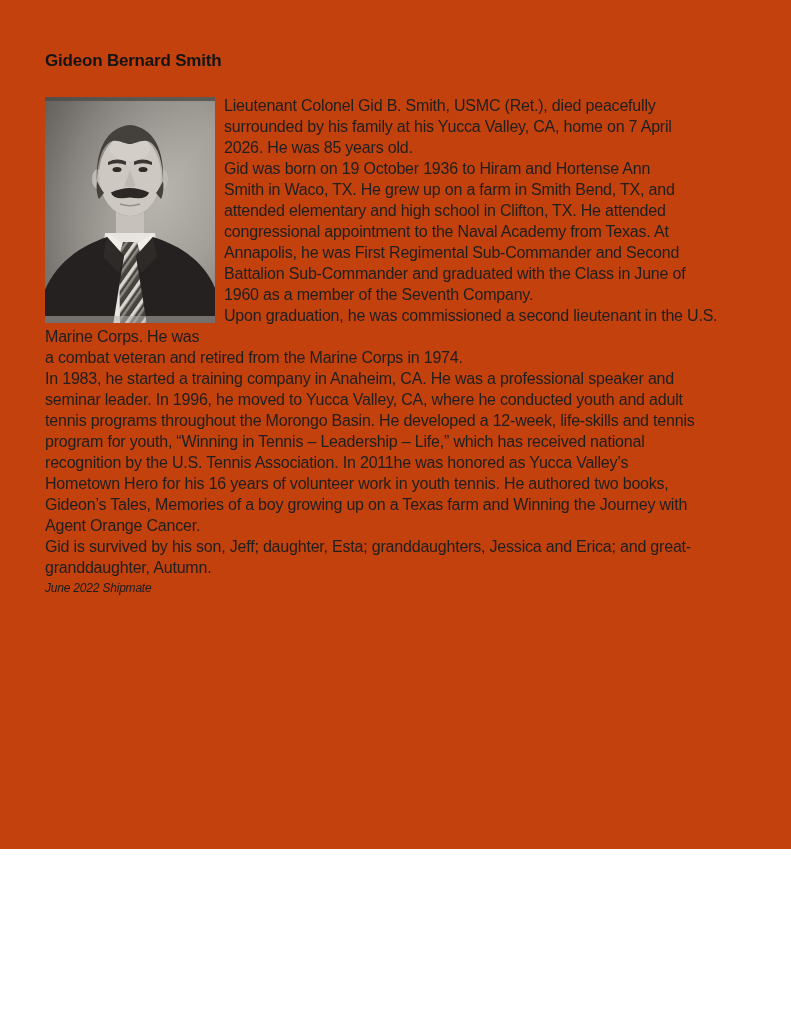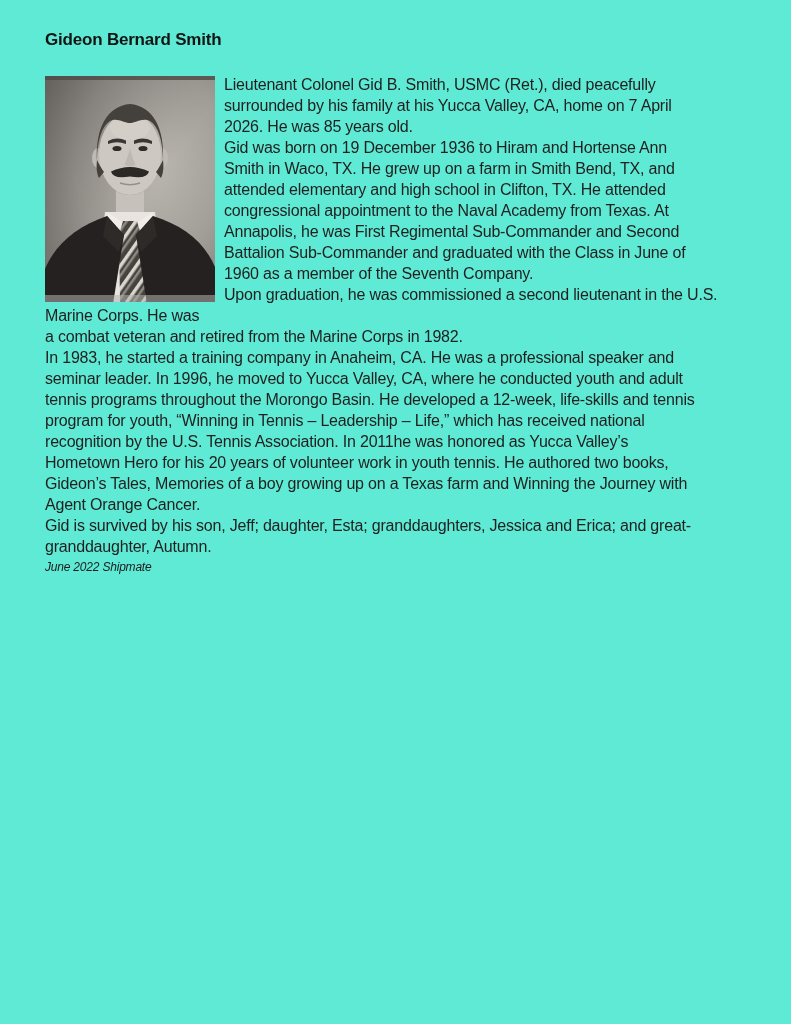--- a/index.html
+++ b/index.html
@@ -1,25 +1,25 @@
 <!DOCTYPE html>
 <html><head>
 <meta charset="utf-8">
 <style>
   html, body { margin: 0; padding: 0; background: #ffffff; }
   .page {
     position: relative;
     width: 791px;
-    height: 1024px;
-    background: #5eead4;
+    height: 849px;
+    background: #c2410c;
     font-family: "Liberation Sans", sans-serif;
     color: #1f1f1f;
     overflow: hidden;
     box-sizing: border-box;
-    padding: 29px 28px 0 45px;
+    padding: 50px 28px 0 45px;
   }
   .doc-title {
     font-size: 17px;
     line-height: 22px;
     font-weight: 700;
     letter-spacing: -0.2px;
     color: #141414;
     margin: 0 0 23px 0;
   }
   .obituary {
@@ -117,39 +117,39 @@
 
       <rect y="219" width="170" height="7" fill="#b7b3ae" opacity="0.55"></rect>
     </svg>
 
     <p>
         <span class="ln">Lieutenant Colonel Gid B. Smith, USMC (Ret.), died peacefully</span>
         <span class="ln">surrounded by his family at his Yucca Valley, CA, home on 7 April</span>
         <span class="ln">2026. He was 85 years old.</span>
       </p>
     <p>
-        <span class="ln">Gid was born on 19 December 1936 to Hiram and Hortense Ann</span>
+        <span class="ln">Gid was born on 19 October 1936 to Hiram and Hortense Ann</span>
         <span class="ln">Smith in Waco, TX. He grew up on a farm in Smith Bend, TX, and</span>
         <span class="ln">attended elementary and high school in Clifton, TX. He attended</span>
         <span class="ln">congressional appointment to the Naval Academy from Texas. At</span>
         <span class="ln">Annapolis, he was First Regimental Sub-Commander and Second</span>
         <span class="ln">Battalion Sub-Commander and graduated with the Class in June of</span>
         <span class="ln">1960 as a member of the Seventh Company.</span>
       </p>
     <p class="para-break">
         <span class="ln">Upon graduation, he was commissioned a second lieutenant in the U.S. Marine Corps. He was</span>
-        <span class="ln">a combat veteran and retired from the Marine Corps in 1982.</span>
+        <span class="ln">a combat veteran and retired from the Marine Corps in 1974.</span>
       </p>
     <p>
         <span class="ln">In 1983, he started a training company in Anaheim, CA. He was a professional speaker and</span>
         <span class="ln">seminar leader. In 1996, he moved to Yucca Valley, CA, where he conducted youth and adult</span>
         <span class="ln">tennis programs throughout the Morongo Basin. He developed a 12-week, life-skills and tennis</span>
         <span class="ln">program for youth, “Winning in Tennis – Leadership – Life,” which has received national</span>
         <span class="ln">recognition by the U.S. Tennis Association. In 2011he was honored as Yucca Valley’s</span>
-        <span class="ln">Hometown Hero for his 20 years of volunteer work in youth tennis. He authored two books,</span>
+        <span class="ln">Hometown Hero for his 16 years of volunteer work in youth tennis. He authored two books,</span>
         <span class="ln">Gideon’s Tales, Memories of a boy growing up on a Texas farm and Winning the Journey with</span>
         <span class="ln">Agent Orange Cancer.</span>
       </p>
     <p>
         <span class="ln">Gid is survived by his son, Jeff; daughter, Esta; granddaughters, Jessica and Erica; and great-</span>
         <span class="ln">granddaughter, Autumn.</span>
       </p>
 
     <p class="citation">June 2022 Shipmate</p>
   </div>

